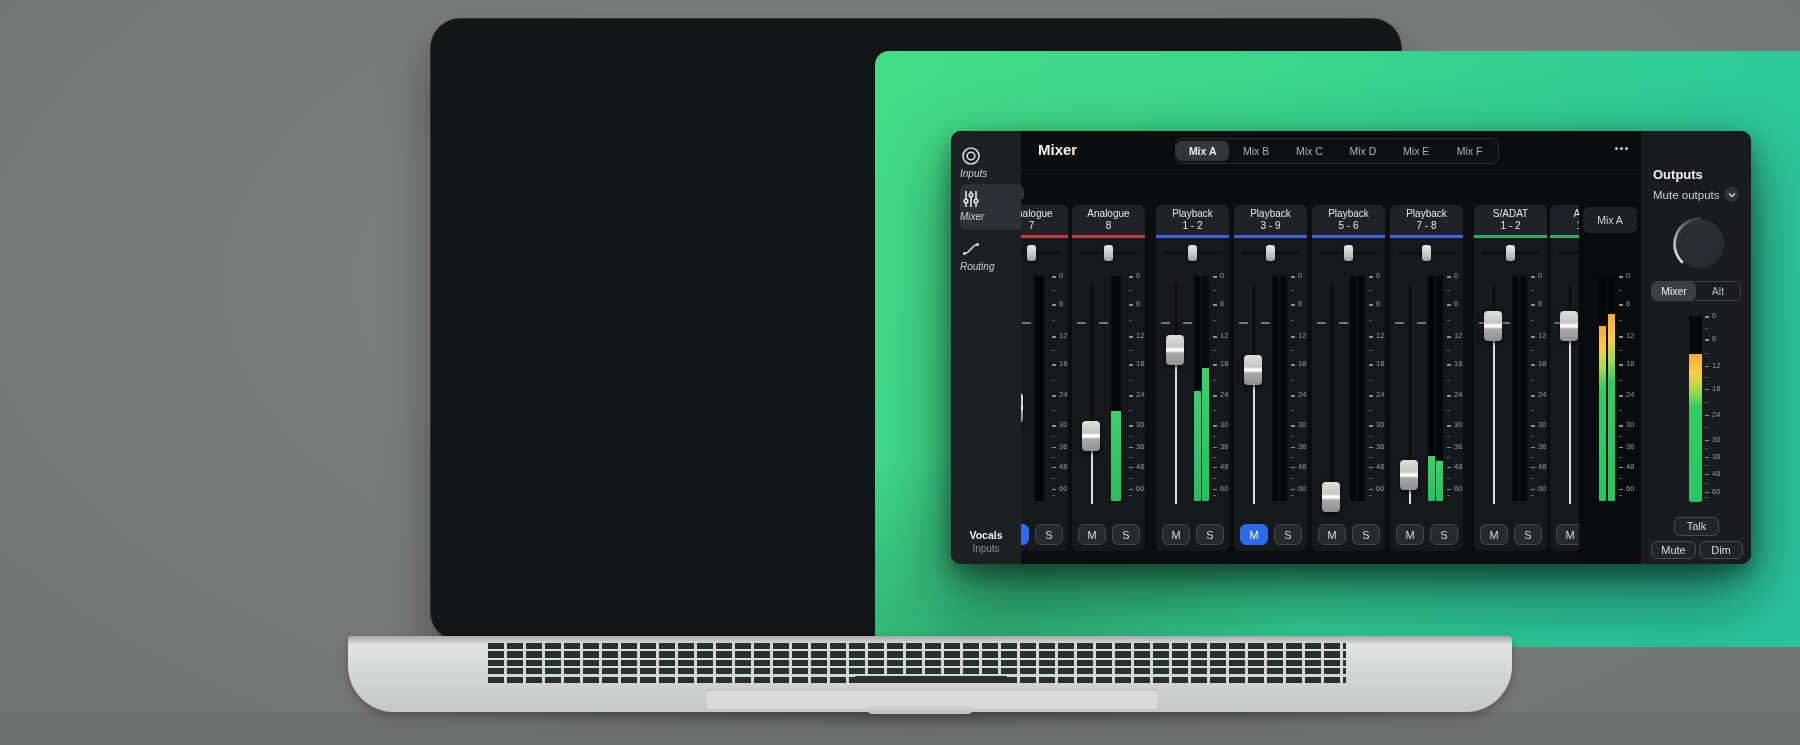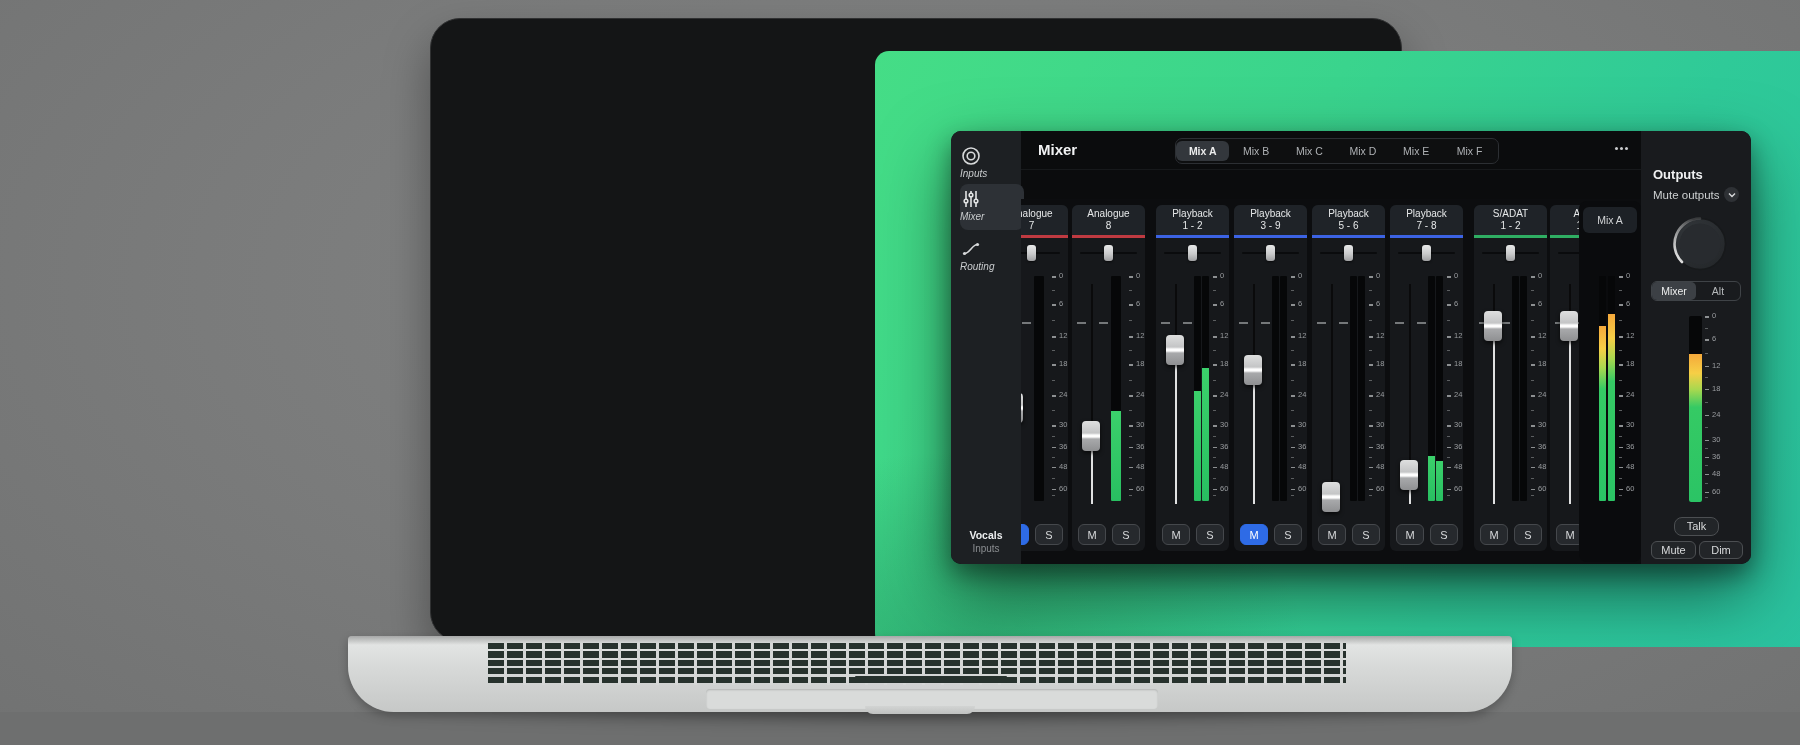--- a/index.html
+++ b/index.html
@@ -105,21 +105,21 @@
   #selector-label{font-size:11.5px;color:#cdd0d1;}
   #selector-chip{width:15px;height:15px;border-radius:50%;background:#2e3135;margin-left:5px;display:flex;align-items:center;justify-content:center;}
   #knob{left:30px;top:84px;width:58px;height:58px;cursor:pointer;}
   #mode-toggle{left:10px;top:150px;width:90px;height:20px;border:1px solid #3f4347;border-radius:6px;display:flex;box-sizing:border-box;}
   .mode-btn{flex:1;font-size:10.5px;line-height:18px;text-align:center;color:#b6b9bb;border-radius:5px;cursor:pointer;}
   .mode-btn.sel{background:#3c4045;color:#eceded;}
   #out-meter{left:48px;top:185px;width:13px;height:186px;background:#060708;border-radius:2px;overflow:hidden;}
   #out-scale{left:64px;top:185px;height:186px;width:20px;position:absolute;}
   .panel-btn{border:1px solid #4c4f52;border-radius:6px;background:#222528;color:#d8dadb;
     font-size:11px;text-align:center;cursor:pointer;box-sizing:border-box;}
-  #talk-btn{left:33px;top:386px;width:45px;height:19px;line-height:17px;border-radius:8px;}
+  #talk-btn{left:33px;top:386px;width:45px;height:19px;line-height:17px;}
   #mute-btn{left:10px;top:410px;width:45px;height:18px;line-height:16px;}
   #dim-btn{left:58px;top:410px;width:44px;height:18px;line-height:16px;}
 </style>
 </head>
 <body>
 
 <div class="abs" id="bottom-band"></div>
 <div class="abs" id="deck-shadow"></div>
 <div class="abs" id="lid">
   <div class="abs" id="screen">

